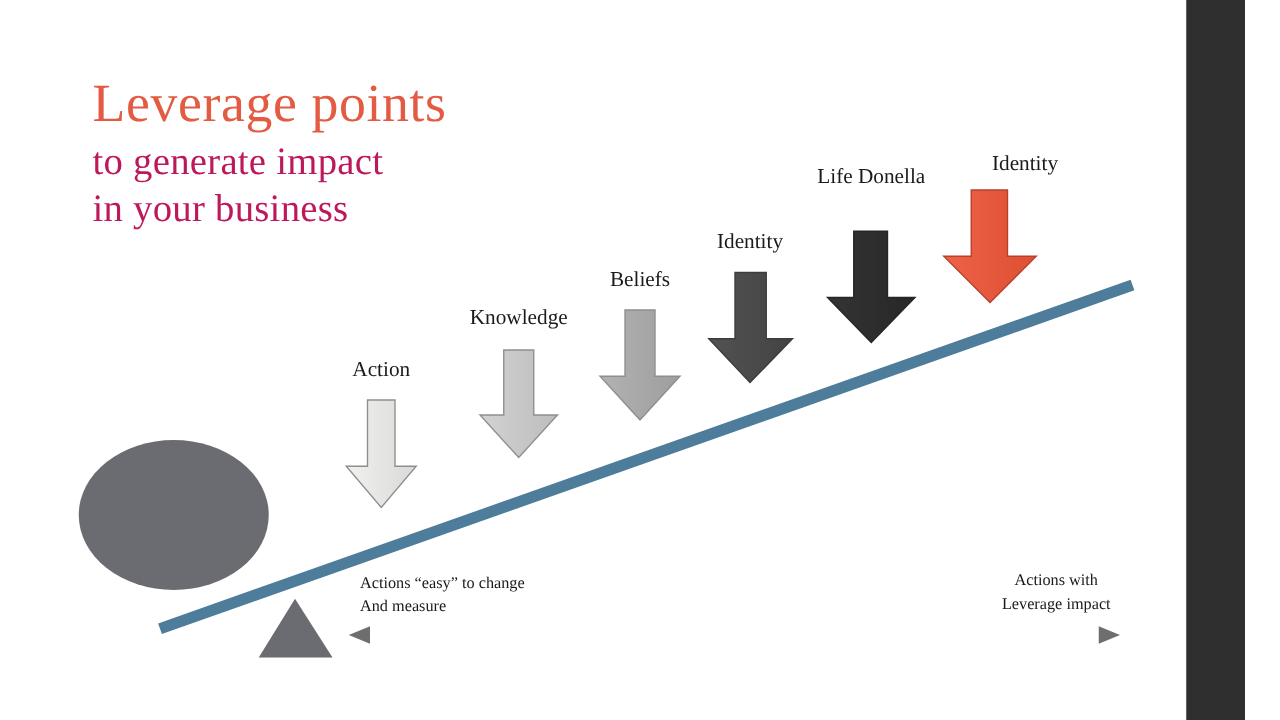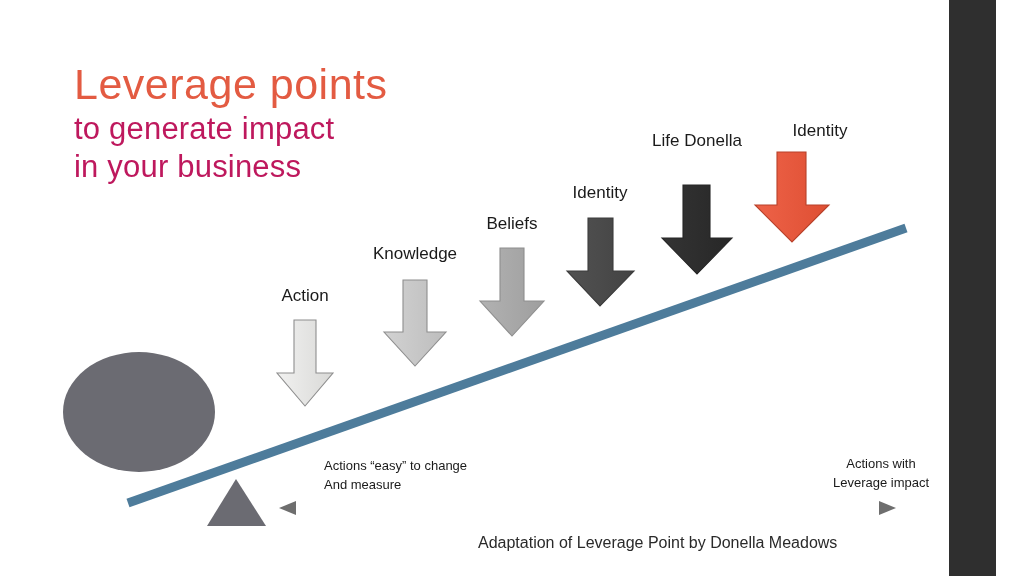--- a/index.html
+++ b/index.html
@@ -6,21 +6,21 @@
     margin: 0;
     padding: 0;
     background: #ffffff;
   }
   #slide {
     position: relative;
     width: 996px;
     height: 576px;
     background: #ffffff;
     overflow: hidden;
-    font-family: Liberation Sans, sans-serif;
+    font-family: Liberation Serif, serif;
   }
 
   
   .side-band {
     position: absolute;
     top: 0;
     left: 949px;
     width: 75px;
     height: 576px;
     background: #2f2f2f;
@@ -72,21 +72,20 @@
   }
   .arrow-label.two-line { white-space: normal; width: 110px; }
 
   
   .axis-note {
     position: absolute;
     font-size: 13px;
     line-height: 18px;
     color: #1a1a1a;
     white-space: nowrap;
-    margin-left: 36px;
   }
   .axis-note.right { text-align: right; transform: translateX(-50%); }
 
   .caption {
     position: absolute;
     left: 478px;
     top: 534px;
     font-size: 16px;
     color: #2a2a2a;
     white-space: nowrap;
@@ -186,15 +185,14 @@
   <div class="arrow-label two-line" style="left:697px; top:130px;">Life Donella</div>
 
   <div class="arrow-label" style="left:790px; top:120px;margin-left:30px;">Identity</div>
 
   <div class="axis-note" style="left:288px; top:457px;">Actions “easy”  to change</div>
   <div class="axis-note" style="left:288px; top:476px;">And measure</div>
 
   <div class="axis-note right" style="left:845px; top:455px;">Actions with</div>
   <div class="axis-note right" style="left:845px; top:474px;">Leverage impact</div>
 
-  <div class="caption">Adaptation of Leverage Point by Donella Meadows</div>
 
 </div>
 
 </body></html>

